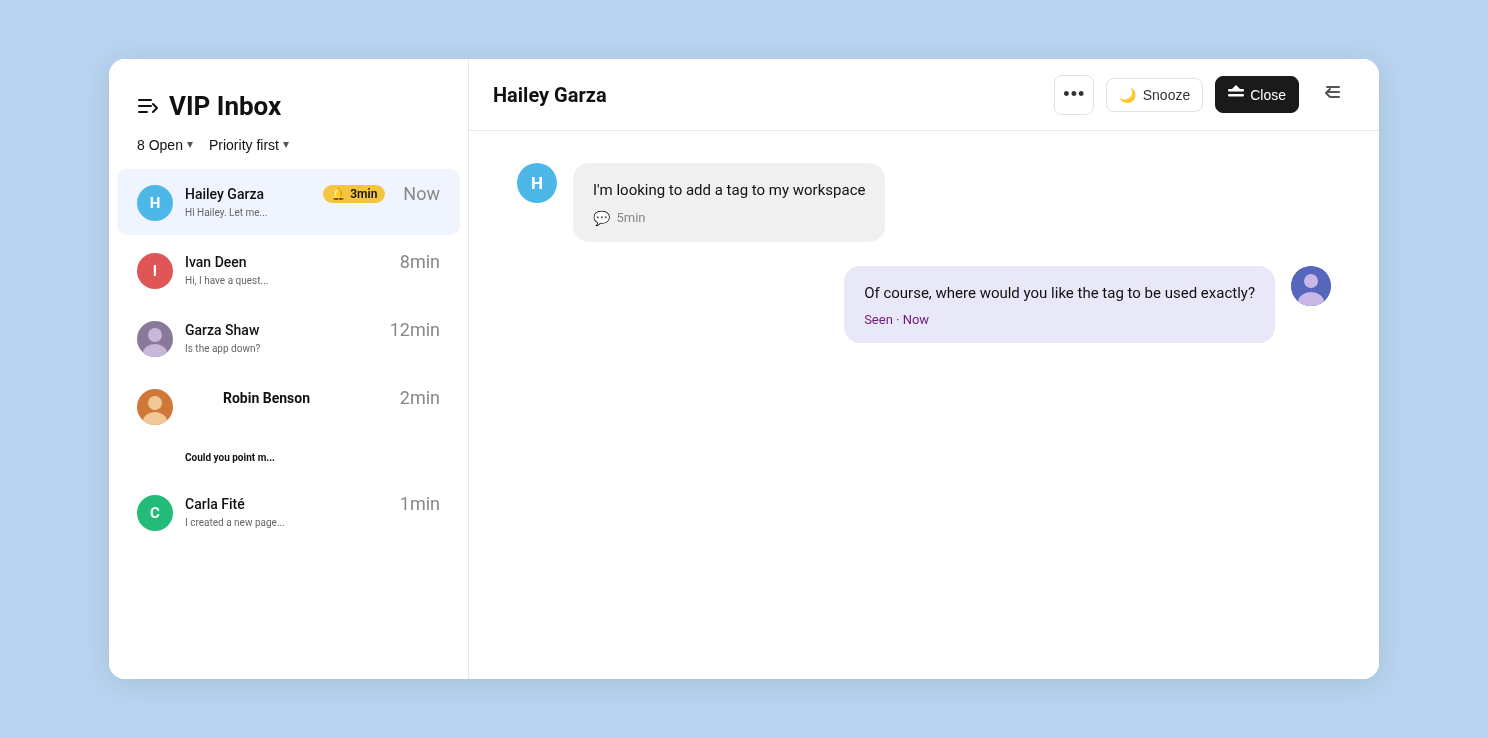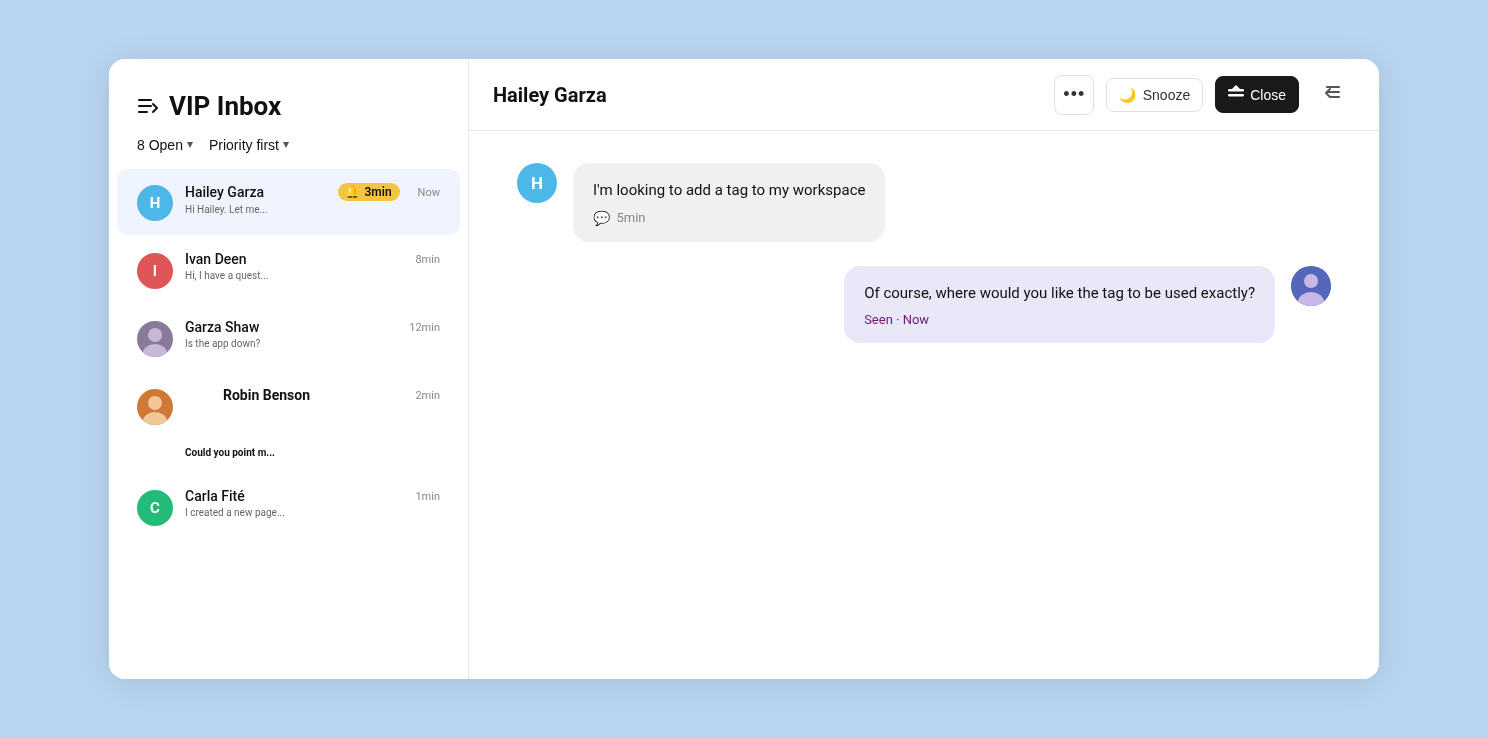--- a/index.html
+++ b/index.html
@@ -131,21 +131,21 @@
       overflow: hidden;
       text-overflow: ellipsis;
     }
 
     .conv-name.bold {
       font-weight: 700;
       margin-left: 38px;
     }
 
     .conv-time {
-      font-size: 11px;
+      font-size: 18px;
       color: #888;
       flex-shrink: 0;
       margin-left: 8px;
     }
 
     .conv-preview {
       font-size: 10px;
       color: #666;
       white-space: nowrap;
       overflow: hidden;

